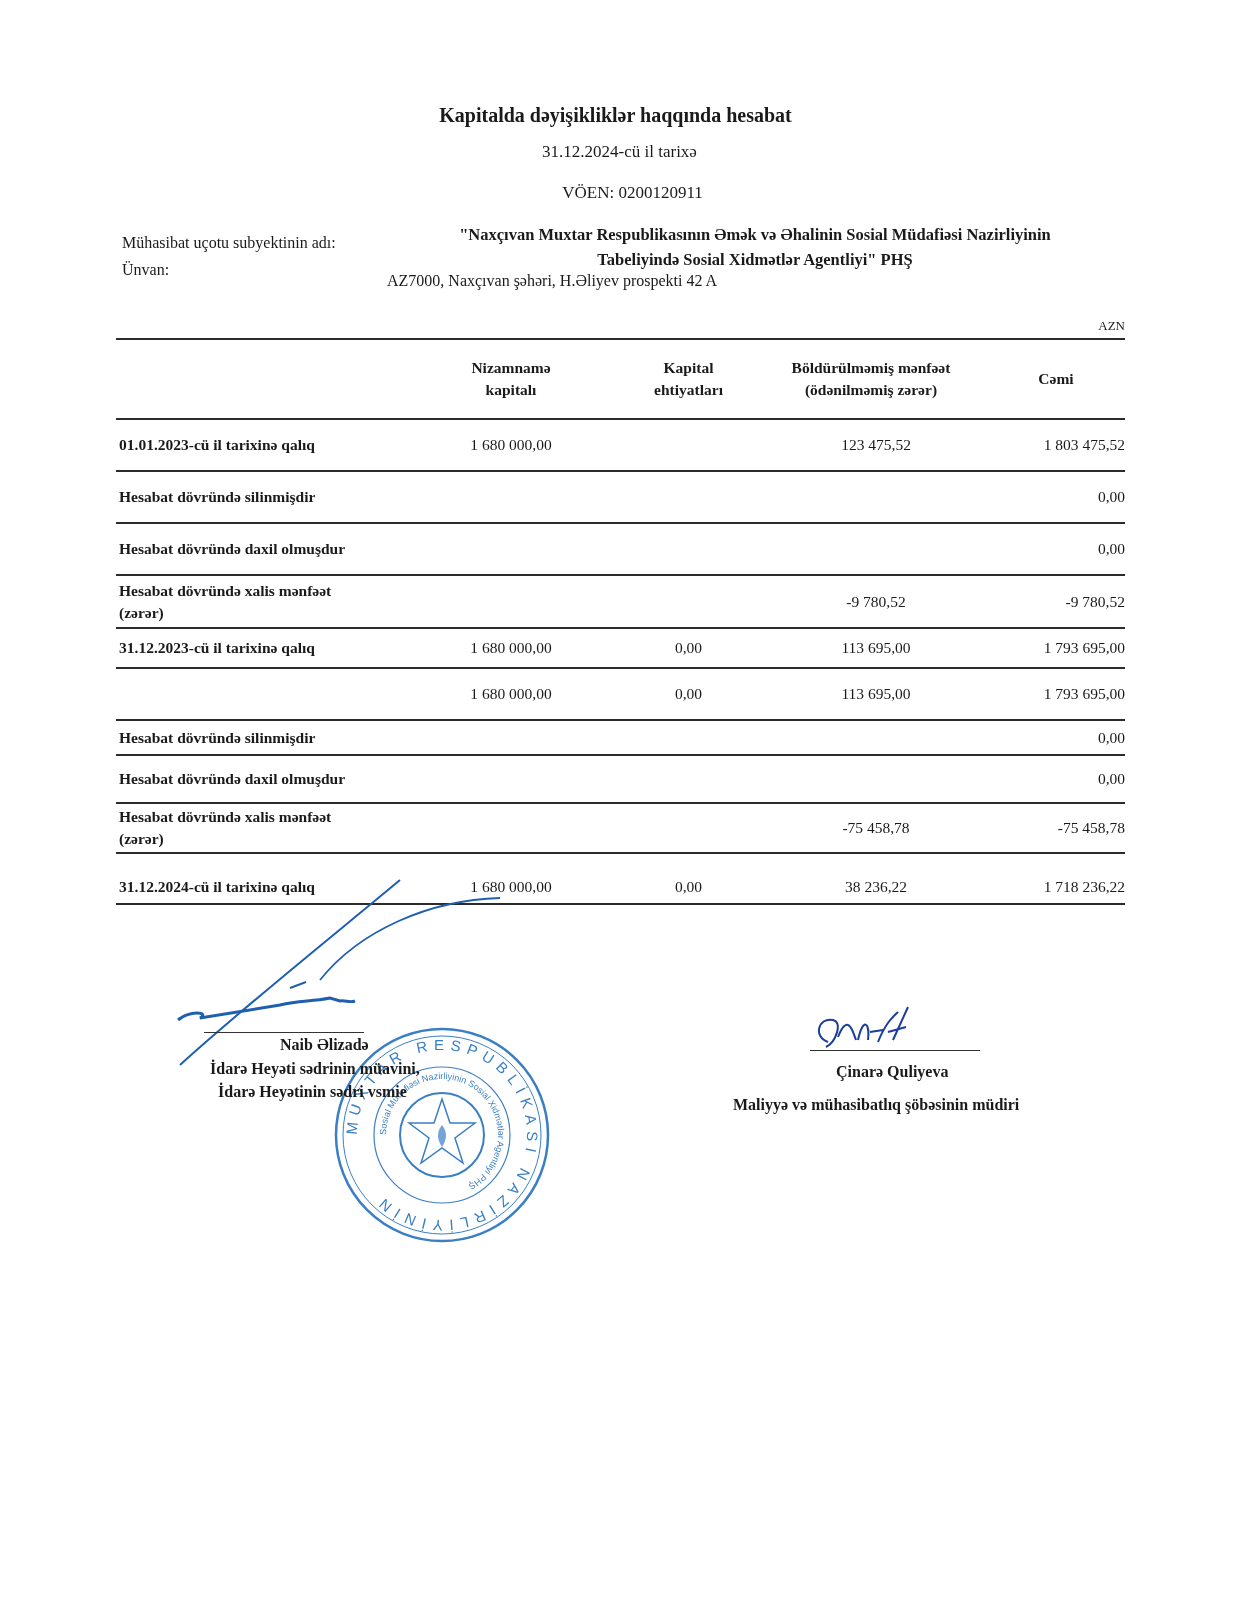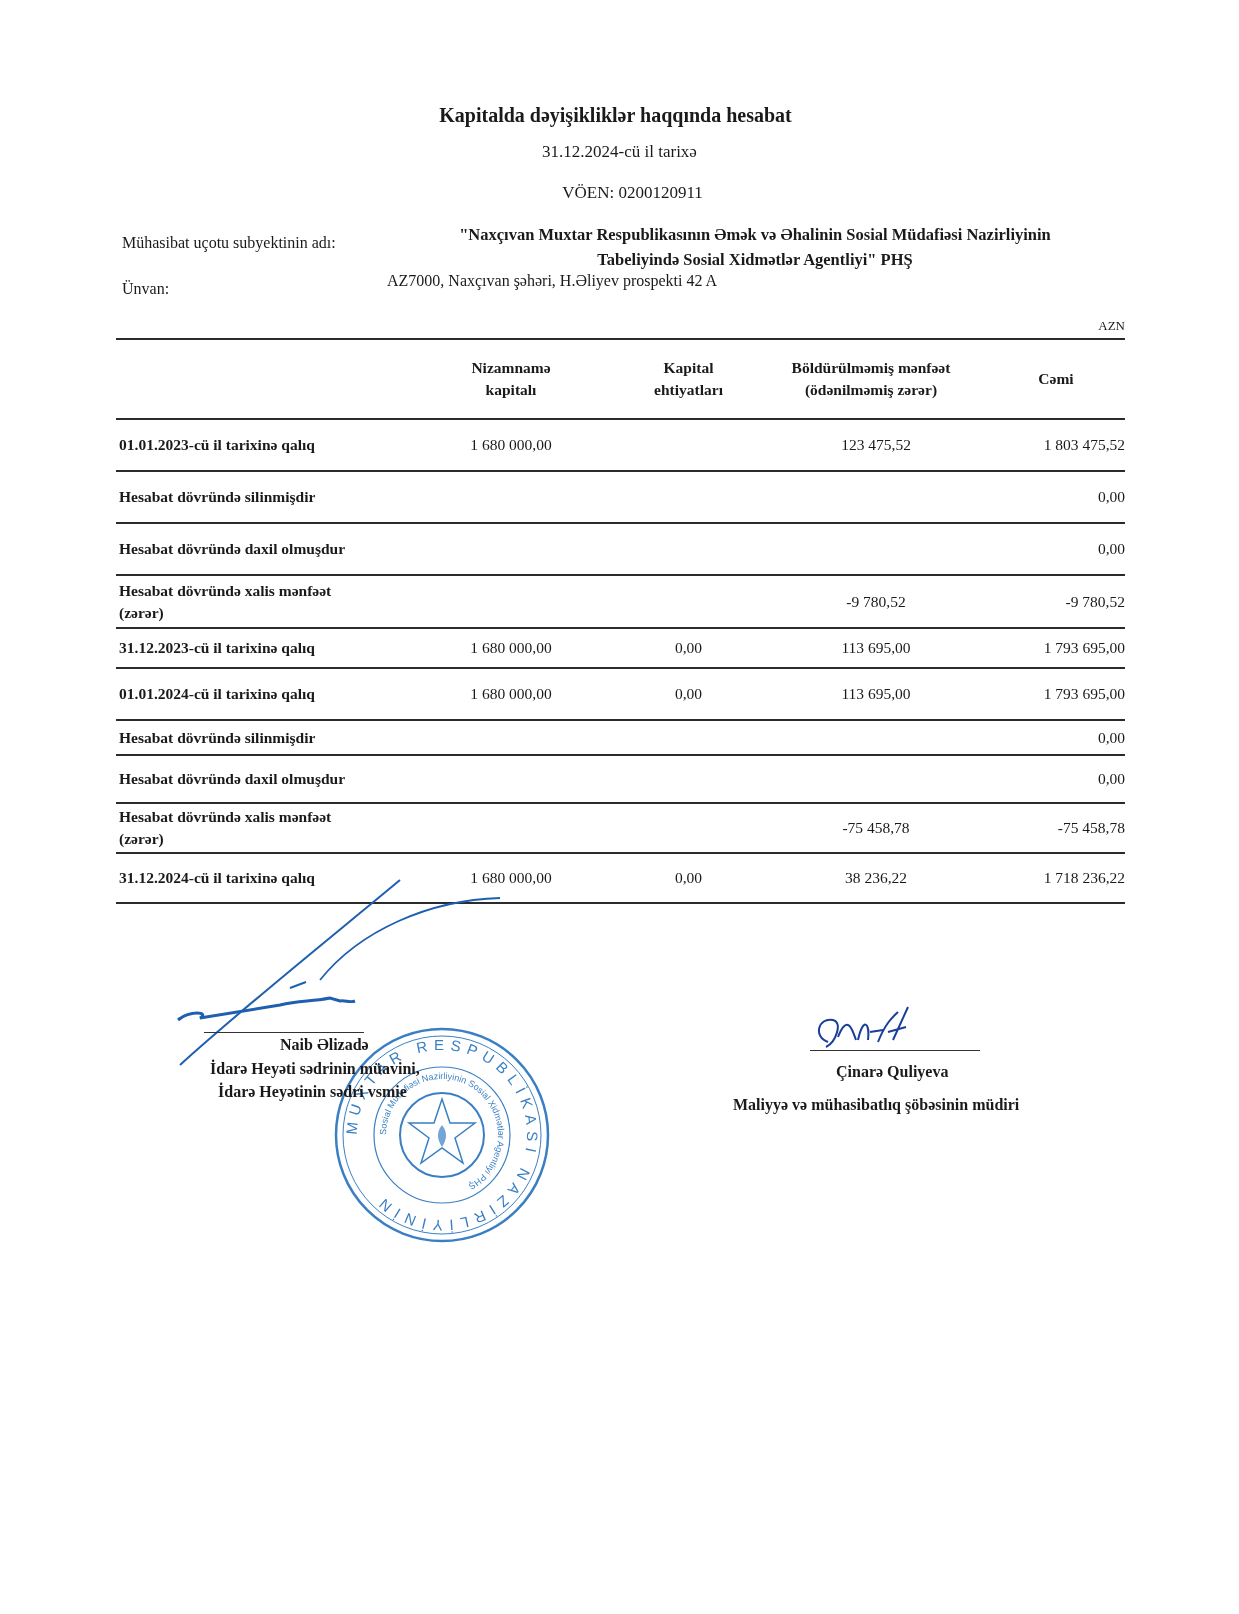--- a/index.html
+++ b/index.html
@@ -2,21 +2,21 @@
 <html><head>
 <meta charset="utf-8">
 <style>
   html, body { margin: 0; padding: 0; background: #ffffff; }
   body { width: 1239px; height: 1614px; position: relative; font-family: "Liberation Serif", "DejaVu Serif", serif; color: #1a1a1a; overflow: hidden; }
   .title { position: absolute; top: 104px; left: 0; width: 1231px; text-align: center; font-size: 20px; font-weight: bold; }
   .subtitle { position: absolute; top: 142px; left: 0; width: 1239px; text-align: center; font-size: 17px; }
   .voen { position: absolute; top: 183px; left: 0; width: 1239px; text-align: center; font-size: 17px; padding-left: 13px; }
   .entity-label { position: absolute; top: 234px; left: 122px; font-size: 16px; }
   .entity-name { position: absolute; top: 222px; left: 395px; width: 720px; text-align: center; font-size: 16.5px; font-weight: bold; line-height: 25px; }
-  .address-label { position: absolute; top: 280px; left: 122px; font-size: 16px; }
+  .address-label { position: absolute; top: 261px; left: 122px; font-size: 16px; }
   .address-value { position: absolute; top: 272px; left: 387px; font-size: 16px; }
   .currency { position: absolute; top: 318px; right: 114px; font-size: 13px; }
 
   .table { position: absolute; left: 116px; top: 338px; width: 1009px; }
   .hr { height: 2px; background: #2b2b2b; width: 100%; }
   .row { position: relative; width: 100%; }
   .cell { position: absolute; top: 0; height: 100%; display: flex; align-items: center; font-size: 15.5px; }
   .c-label { left: 3px; width: 280px; font-weight: bold; line-height: 22px; }
   .c-col1 { left: 295px; width: 200px; justify-content: center; }
   .c-col2 { left: 500px; width: 145px; justify-content: center; }
@@ -117,21 +117,20 @@
   <div class="row" style="height:38px;">
     <div class="cell c-label">31.12.2023-cü il tarixinə qalıq</div>
     <div class="cell c-col1">1 680 000,00</div>
     <div class="cell c-col2">0,00</div>
     <div class="cell c-col3" style="justify-content:center;left:660px;width:200px;">113 695,00</div>
     <div class="cell c-total">1 793 695,00</div>
   </div>
   <div class="hr"></div>
 
   <div class="row" style="height:50px;">
-    <div class="cell c-label">01.01.2024-cü il tarixinə qalıq</div>
     <div class="cell c-col1">1 680 000,00</div>
     <div class="cell c-col2">0,00</div>
     <div class="cell c-col3" style="justify-content:center;left:660px;width:200px;">113 695,00</div>
     <div class="cell c-total">1 793 695,00</div>
   </div>
   <div class="hr"></div>
 
   <div class="row" style="height:33px;">
     <div class="cell c-label">Hesabat dövründə silinmişdir</div>
     <div class="cell c-col1"></div>
@@ -152,21 +151,21 @@
 
   <div class="row" style="height:48px;">
     <div class="cell c-label" style="width:260px;">Hesabat dövründə xalis mənfəət (zərər)</div>
     <div class="cell c-col1"></div>
     <div class="cell c-col2"></div>
     <div class="cell c-col3" style="justify-content:center;left:660px;width:200px;">-75 458,78</div>
     <div class="cell c-total">-75 458,78</div>
   </div>
   <div class="hr"></div>
 
-  <div class="row" style="height:48px;">
+  <div class="row" style="height:33px;margin-top:16px;">
     <div class="cell c-label">31.12.2024-cü il tarixinə qalıq</div>
     <div class="cell c-col1">1 680 000,00</div>
     <div class="cell c-col2">0,00</div>
     <div class="cell c-col3" style="justify-content:center;left:660px;width:200px;">38 236,22</div>
     <div class="cell c-total">1 718 236,22</div>
   </div>
   <div class="hr"></div>
 </div>
 
 <svg class="stamp" viewBox="0 0 220 220">

